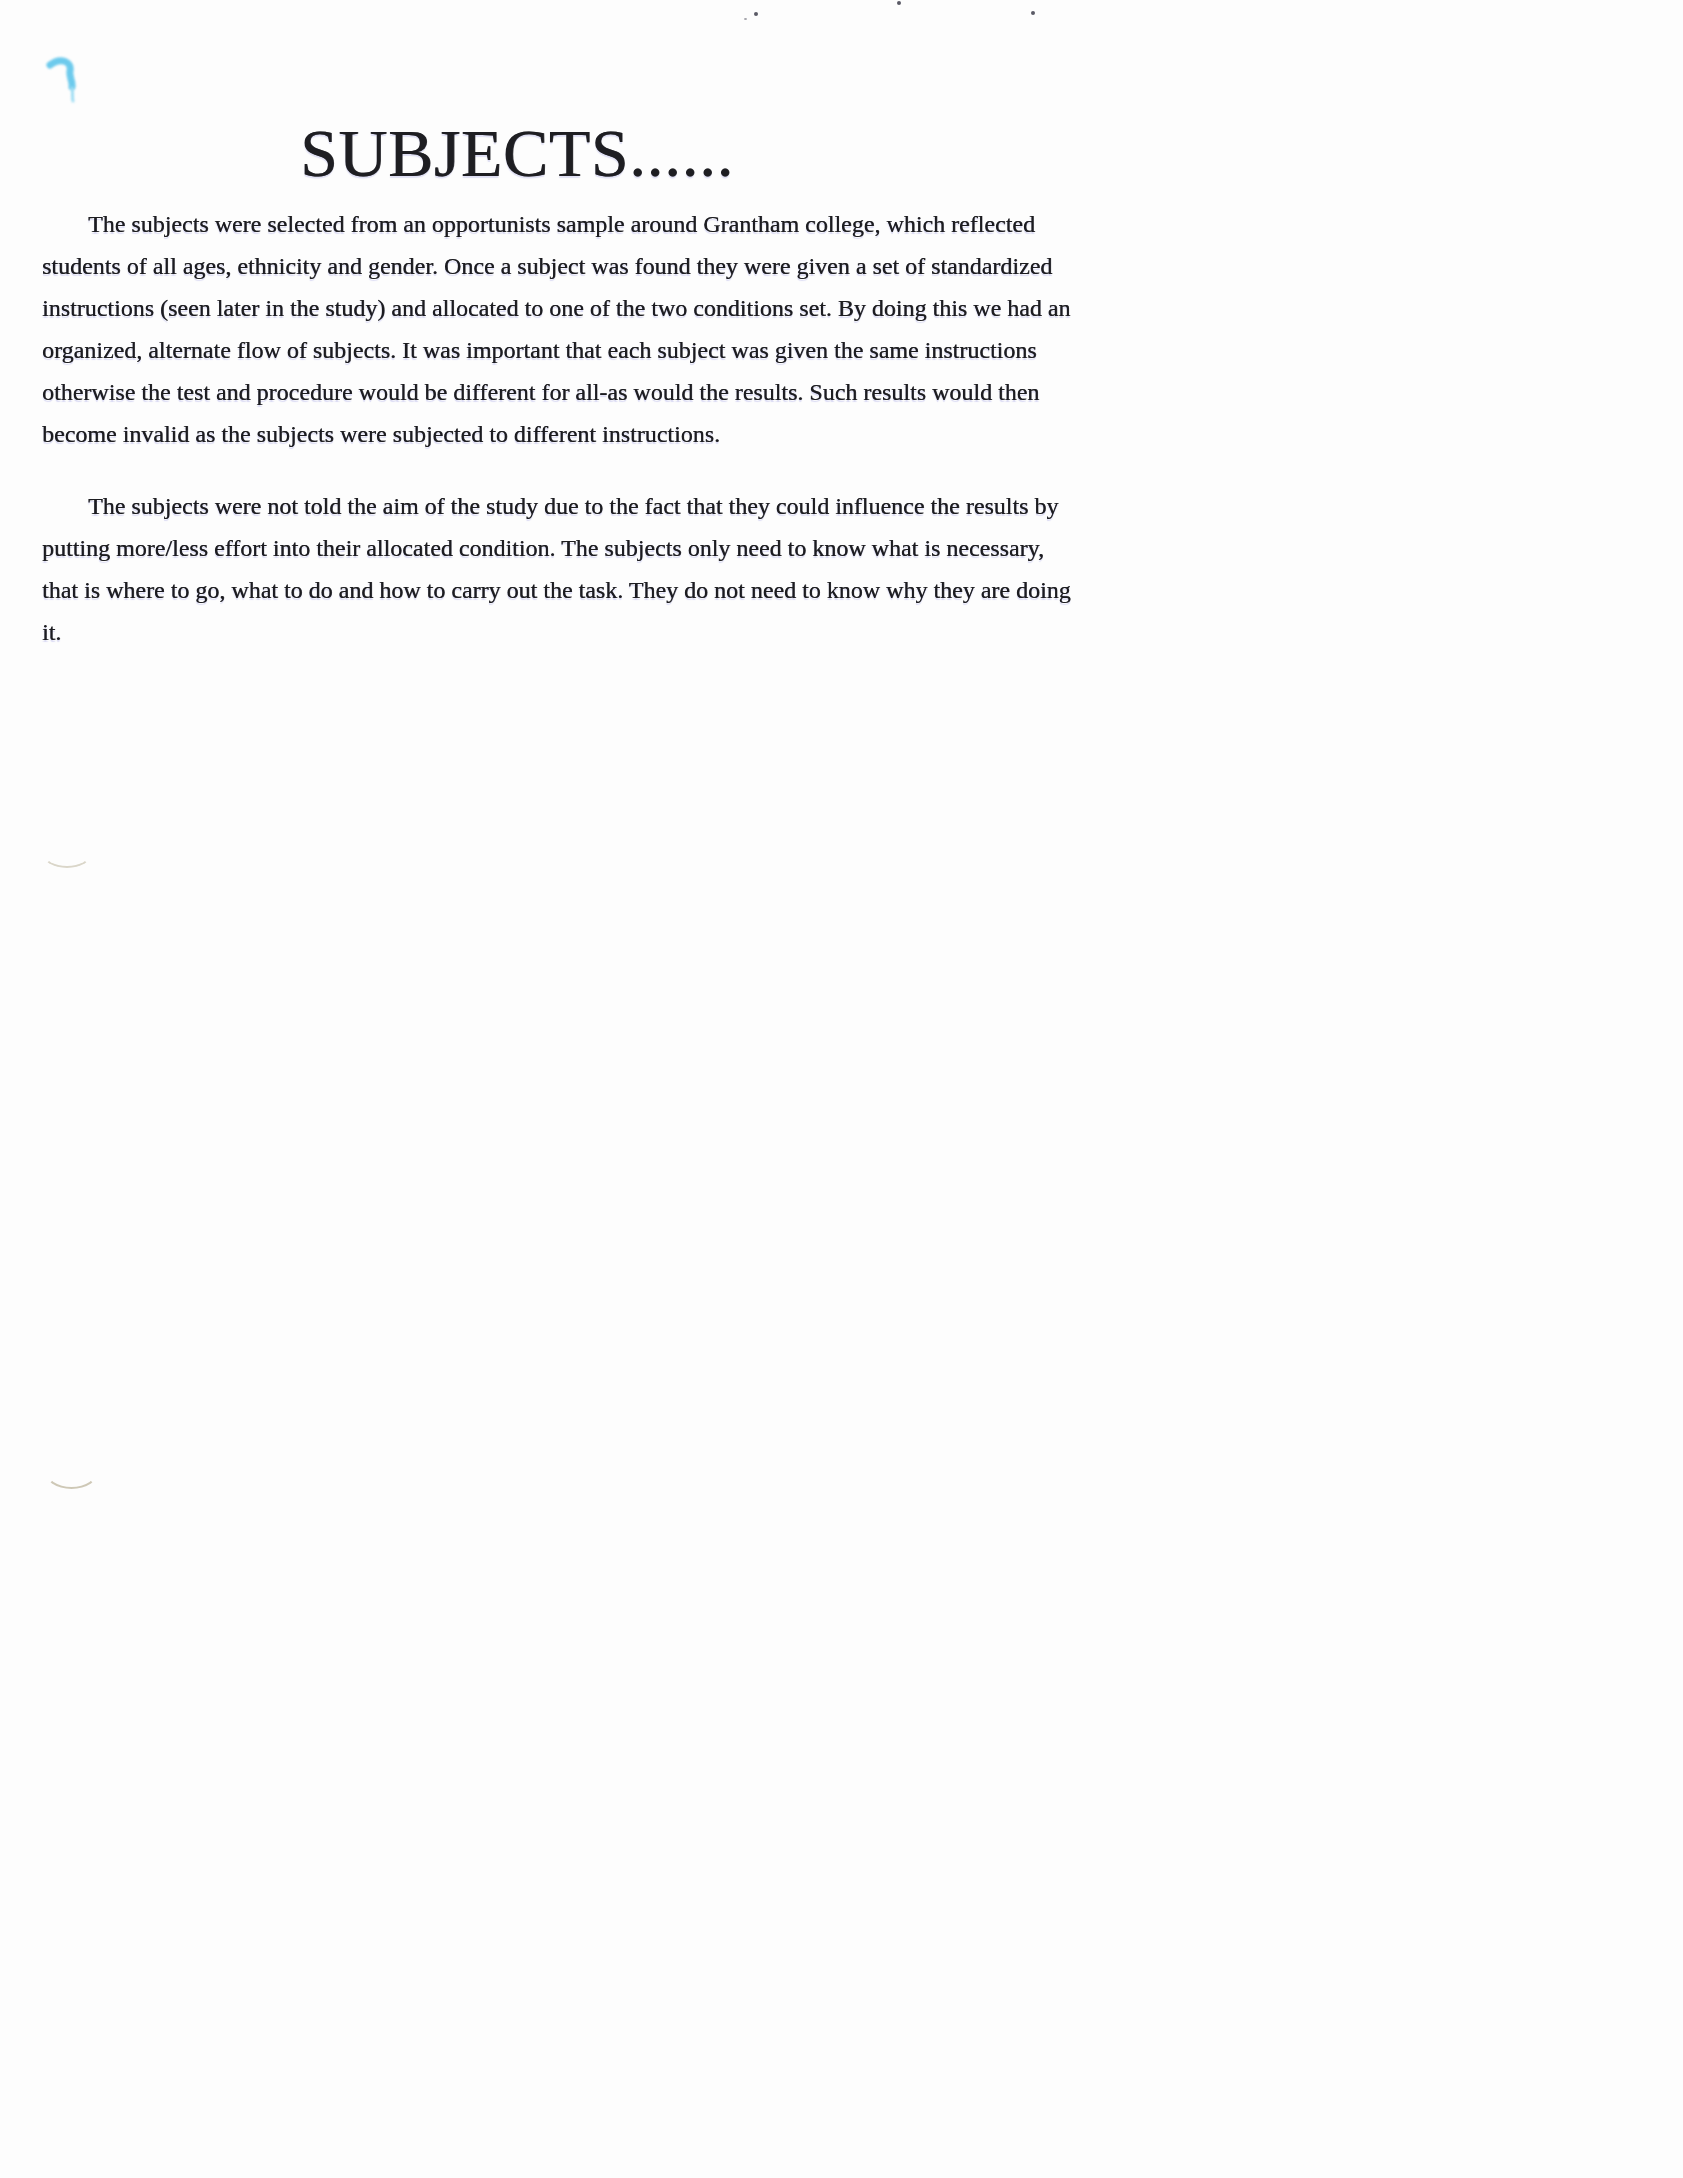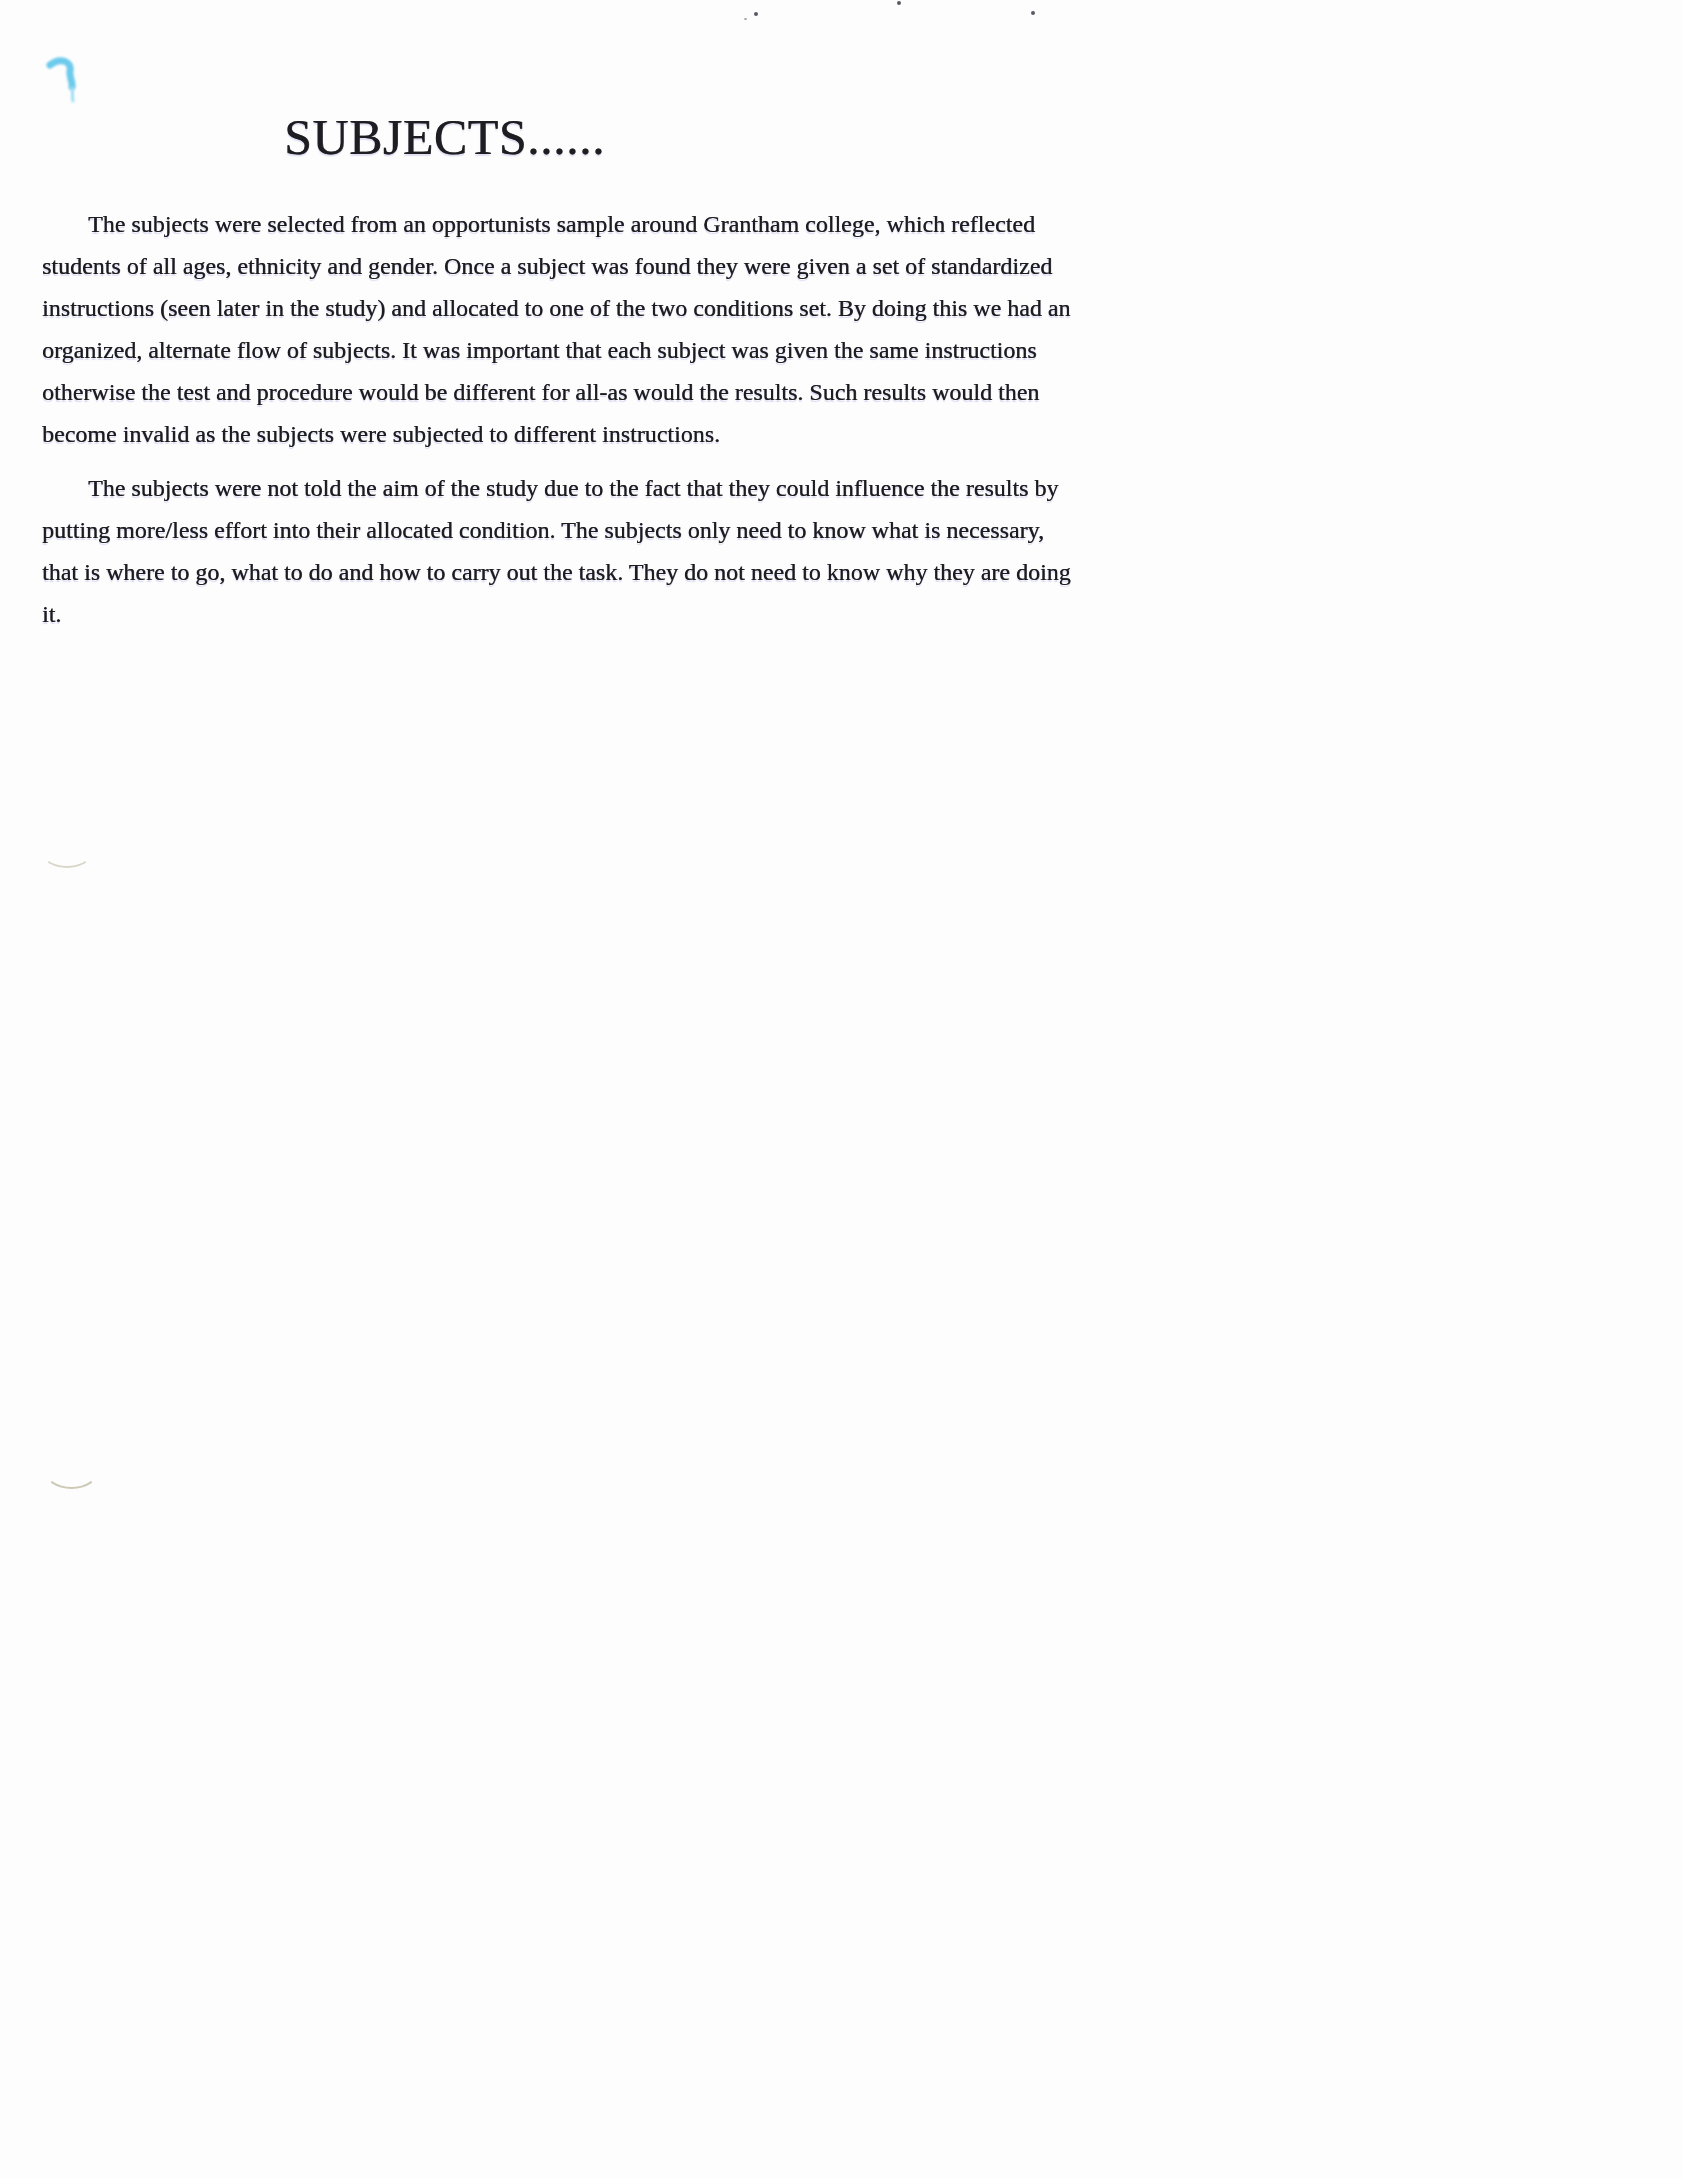--- a/index.html
+++ b/index.html
@@ -15,22 +15,22 @@
     width: 1683px;
     height: 2178px;
     background: #fdfdfd;
     font-family: "Liberation Serif", "DejaVu Serif", serif;
   }
   
   .title {
     position: absolute;
     left: 284px;
     top: 102px;
-    margin: 0;
-    font-size: 50px;
+    margin: 16px;
+    font-size: 68px;
     line-height: 71px;
     font-weight: normal;
     letter-spacing: 0.5px;
     color: #1e1e22;
     white-space: pre;
     text-shadow:
       0.6px 0 0 rgba(30,30,34,0.85),
       0 1.5px 1px rgba(70,70,190,0.16);
   }
   
@@ -44,21 +44,21 @@
   .para {
     margin: 0;
     font-size: 24px;
     line-height: 42px;
     white-space: pre;           
     text-indent: 46px;          
     text-shadow:
       0.4px 0 0 rgba(28,28,32,0.8),
       0 1.6px 1px rgba(80,80,205,0.20);
   }
-  .para + .para { margin-top: 12px; }
+  .para + .para { margin-top: 30px; }
   
   .cyan-mark {
     position: absolute;
     left: 46px;
     top: 55px;
     width: 42px;
     height: 48px;
     filter: blur(1.2px);
     opacity: 0.85;
   }

